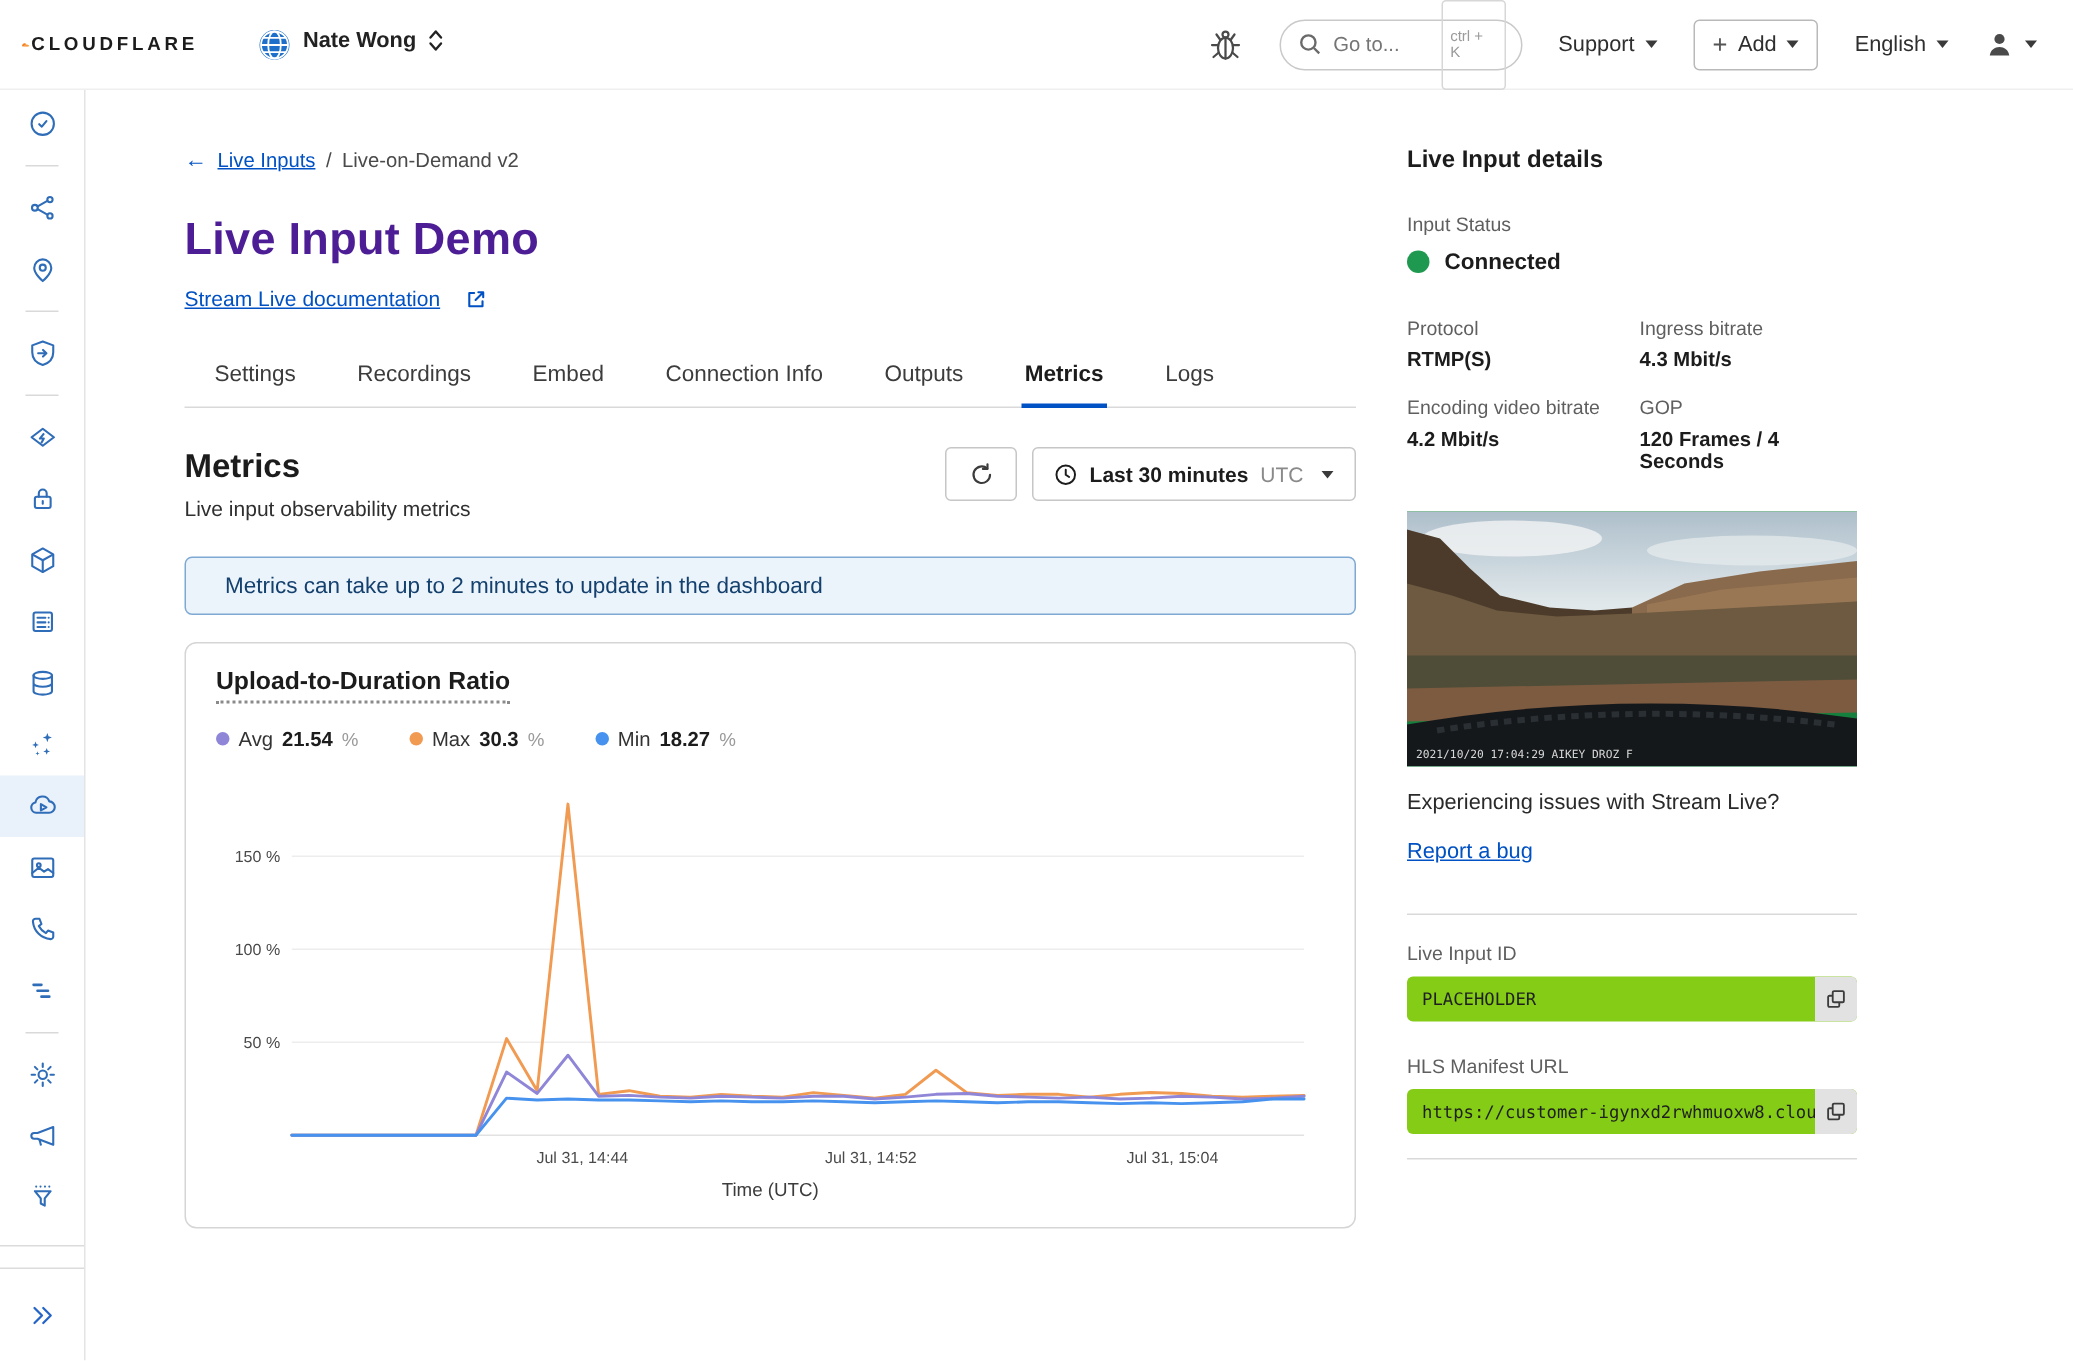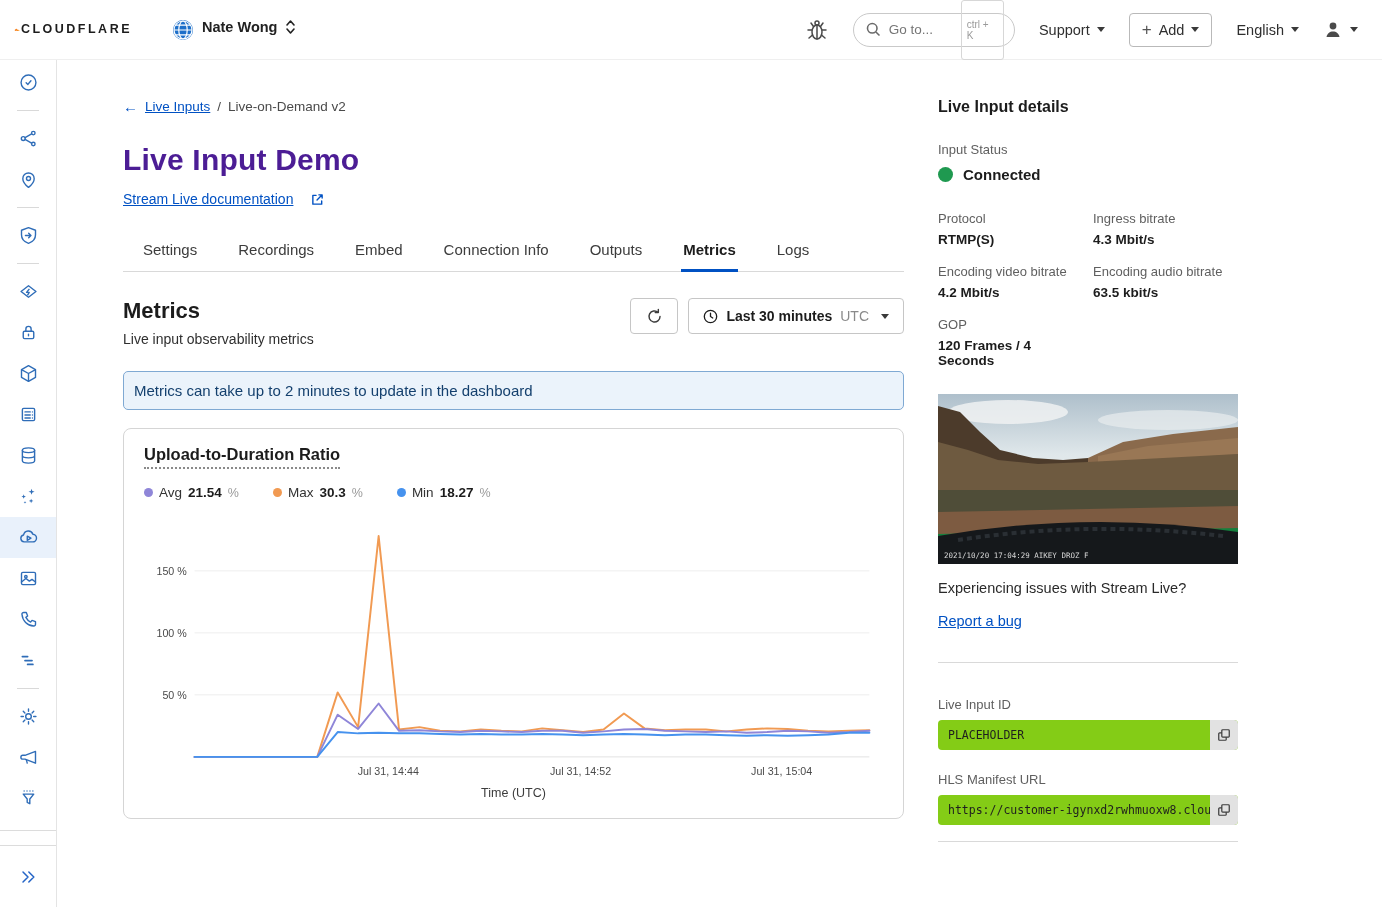--- a/index.html
+++ b/index.html
@@ -55,21 +55,21 @@
   .sect-row h2 { font-size:22px; font-weight:bold; color:#1c1c1c;}
   .sect-sub { font-size:14px; color:#2f2f2f; margin-top:7px;}
   .sect-controls { margin-left:auto; display:flex; gap:10px; }
   .icon-btn { width:48px; height:36px; border:1px solid #c6c6c6; border-radius:4px; background:#fff;
     display:flex; align-items:center; justify-content:center; color:#3c3c3c; cursor:pointer;}
   .range-btn { height:36px; border:1px solid #c6c6c6; border-radius:4px; background:#fff; display:flex;
     align-items:center; gap:8px; padding:0 14px; font-size:14px; cursor:pointer;}
   .range-btn b { color:#1c1c1c; }
   .range-btn .utc { color:#8a8a8a; }
   .banner { margin-top:24px; border:1px solid #7fa9d3; background:#ebf3fb; border-radius:5px;
-    padding:10px 10px; font-size:15px; color:#14406e;}
+    padding:10px 26px; font-size:15px; color:#14406e;}
   .card { margin-top:18px; border:1px solid #d5d5d5; border-radius:8px; padding:16px 20px 14px; background:#fff;}
   .card-title { display:inline-block; font-size:16.5px; font-weight:bold; color:#1c1c1c;
     border-bottom:2px dotted #8a8a8a; padding-bottom:3px;}
   .legend { display:flex; gap:34px; margin-top:16px; font-size:13.5px; color:#333; align-items:center;}
   .leg-item { display:flex; align-items:center; gap:6px; }
   .dot { width:9px; height:9px; border-radius:50%; display:inline-block; }
   .leg-item b { color:#1c1c1c; }
   .leg-unit { color:#9a9a9a; font-size:12.5px; }
   .chart-wrap { margin-top:10px; }
   .xlabel { text-align:center; font-size:12.5px; color:#3c3c3c; margin-top:2px; padding-bottom:4px;}
@@ -84,21 +84,21 @@
   .dval { font-size:13.5px; font-weight:bold; color:#1c1c1c; margin-top:6px; }
   .thumb { margin-top:26px; width:300px; height:170px; overflow:hidden; position:relative; background:#15803d;}
   .issues { margin-top:16px; font-size:14.5px; color:#2a2a2a; }
   .report a { font-size:14.5px; color:#0051c3; text-decoration:underline; cursor:pointer; }
   .aside hr { border:none; border-top:1px solid #d9d9d9; margin-top:32px; }
   .copy-field { margin-top:8px; display:flex; align-items:stretch; height:30px; border-radius:4px; overflow:hidden; background:#84cc16;}
   .copy-field .val { flex:1; display:flex; align-items:center; padding:0 10px;
     font-family:"DejaVu Sans Mono", monospace; font-size:11.5px; color:#1f1f1f; white-space:nowrap; overflow:hidden;}
   .copy-btn { width:28px; background:#e2e2e2; border:none; display:flex; align-items:center; justify-content:center;
     color:#3c3c3c; cursor:pointer; }
-  .mt18 { margin-top:34px; } .mt22 { margin-top:22px; }
+  .mt18 { margin-top:18px; } .mt22 { margin-top:22px; }
   svg { display:block; }
 </style>
 </head>
 <body>
 
 <div class="topbar">
   <div class="logo-wrap">
     <svg width="64" height="30" viewBox="0 0 64 30">
       <path d="M14 24c-4.5 0-7.5-3-7.5-6.6 0-3.3 2.3-5.8 5.3-6.5C13 6.6 17 3.5 21.8 3.5c5 0 9.2 3.4 10.4 8l.2.9z" fill="#F6821F"></path>
       <path d="M32 24H14l18.4-11.6c2-1 4.4-1.6 6.6-.6 3 1.3 4.6 4.3 4.2 7.3C42.7 22.3 40 24 37 24z" fill="#F6821F"></path>
@@ -400,24 +400,20 @@
         </div>
         <div>
           <div class="lbl">Ingress bitrate</div>
           <div class="dval">4.3 Mbit/s</div>
         </div>
         <div>
           <div class="lbl">Encoding video bitrate</div>
           <div class="dval">4.2 Mbit/s</div>
         </div>
         <div>
-          <div class="lbl">Encoding audio bitrate</div>
-          <div class="dval">63.5 kbit/s</div>
-        </div>
-        <div>
           <div class="lbl">GOP</div>
           <div class="dval">120 Frames / 4 Seconds</div>
         </div>
       </div>
 
       <div class="thumb">
         <svg viewBox="0 0 300 170" width="300" height="170" preserveAspectRatio="none">
           <defs>
             <linearGradient id="sky" x1="0" y1="0" x2="0" y2="1">
               <stop offset="0" stop-color="#aebfcb"></stop>

